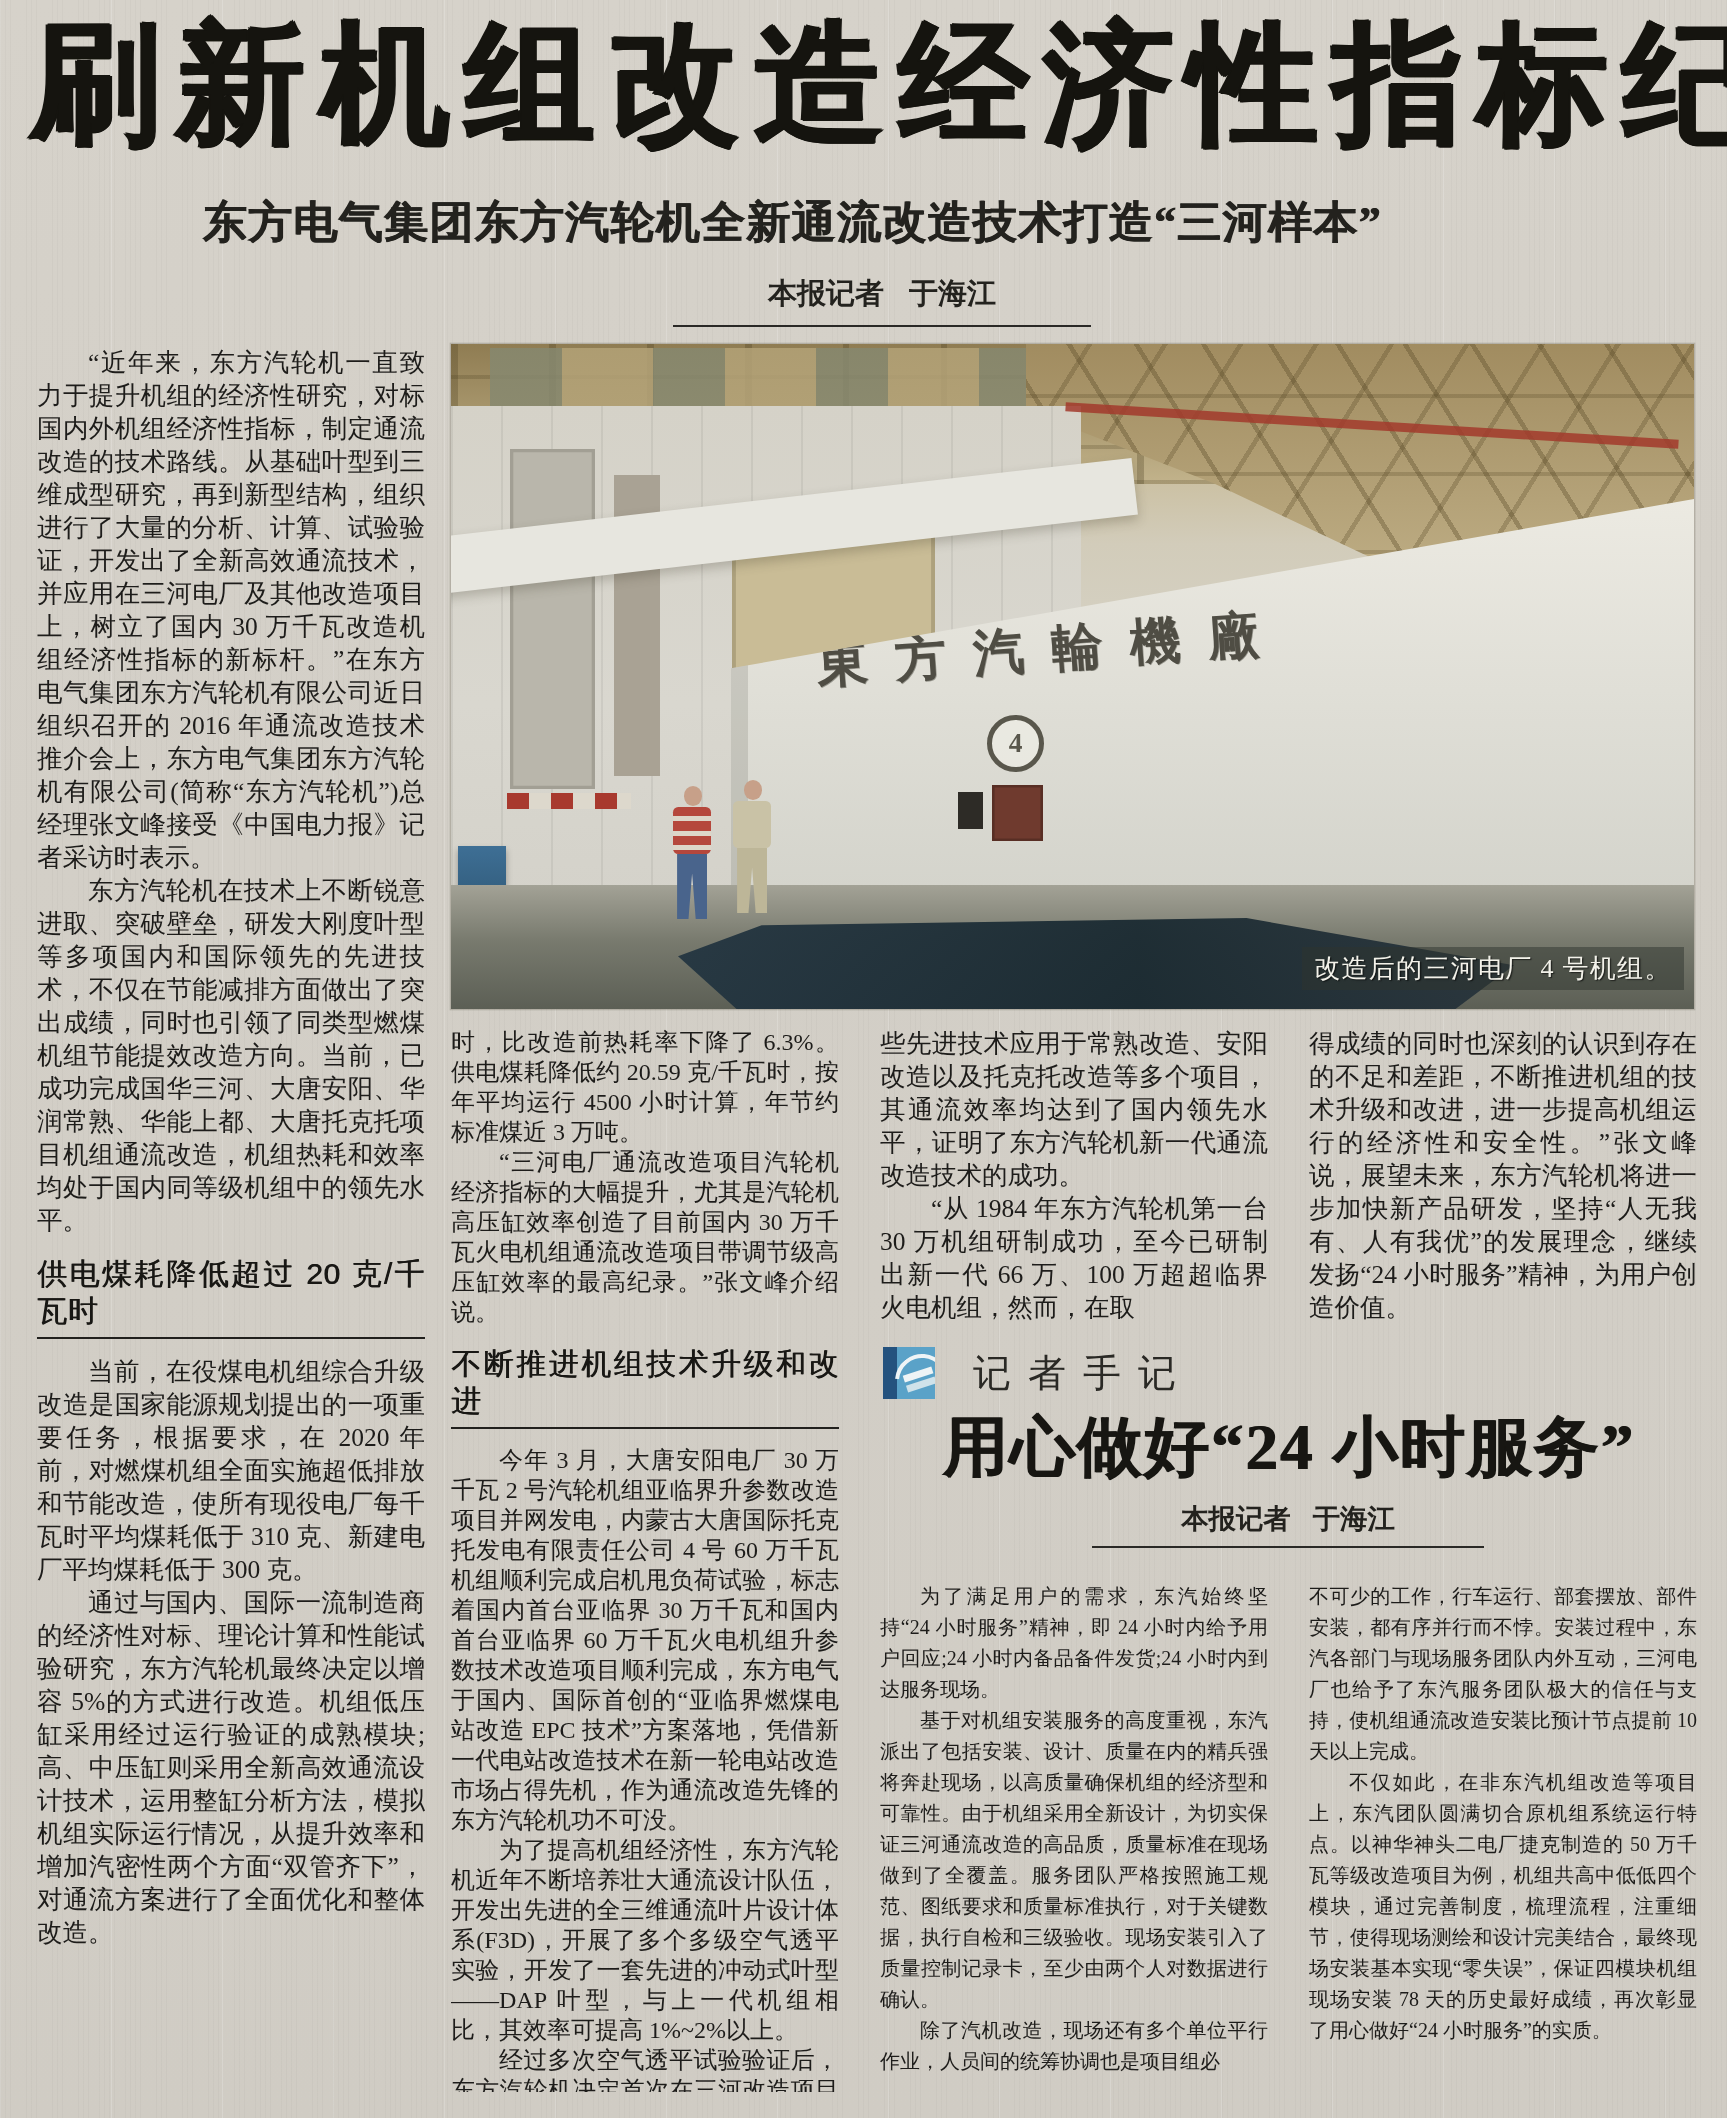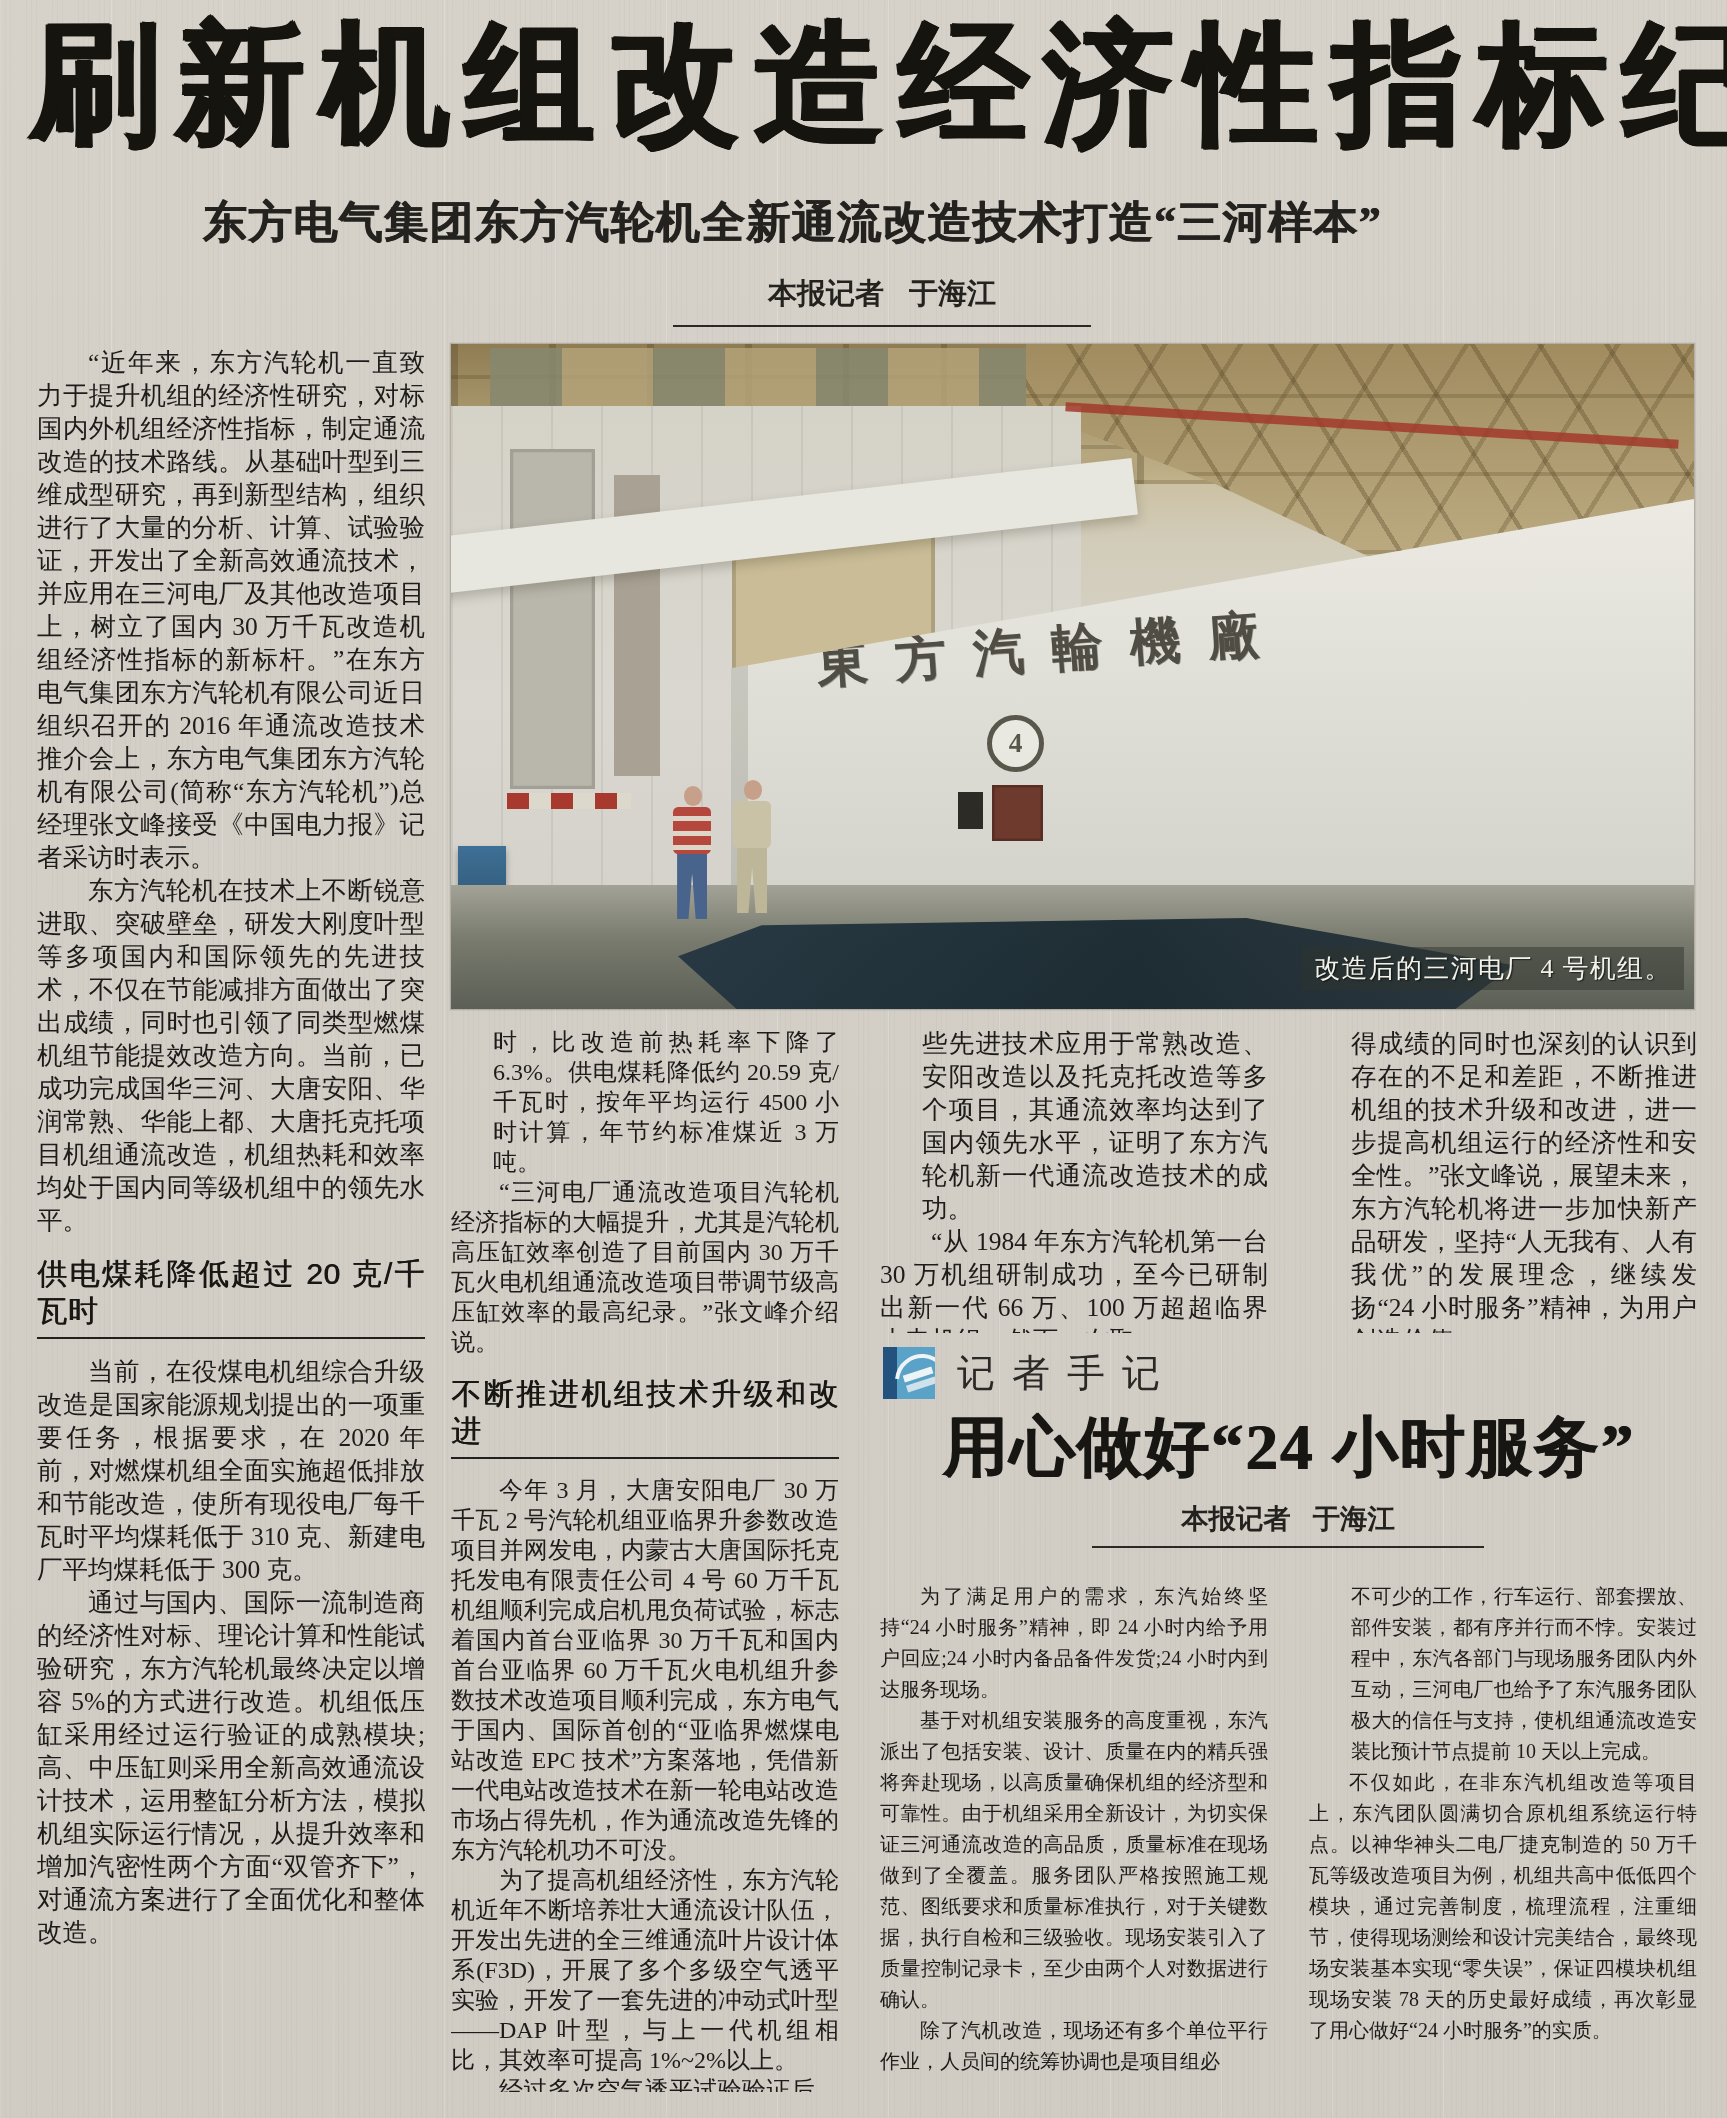--- a/index.html
+++ b/index.html
@@ -30,21 +30,21 @@
     font-size:29px;font-weight:bold;color:#23221e;
     border-bottom:2px solid #2a2926;padding-bottom:10.5px;
   }
   .byline .sep{display:inline-block;width:25px;}
   
   .col{position:absolute;overflow:hidden;text-align:justify;}
   .body-lg{font-size:25.5px;line-height:33px;}
   .body-md{font-size:24px;line-height:30px;}
   .body-sm{font-size:20px;line-height:31px;}
   .col p{margin:0;text-indent:2em;}
-  .col p.noindent{text-indent:0;margin-left:42px;}
+  .col p.noindent{text-indent:0;}
   .sec-head{
     font-family:"Liberation Sans", sans-serif;font-weight:normal;
     font-size:30px;line-height:37px;letter-spacing:0.7px;color:#181714;
     text-shadow:0.7px 0 0 #181714;
     border-bottom:2.6px solid #21201d;
     margin:17px 0 15.7px;padding:1.3px 0 7.8px;
   }
   .col1{left:37px;top:346px;width:388px;height:1741px;}
   .col2{left:451px;top:1027px;width:388px;height:1065px;}
   .col3{left:880px;top:1027px;width:388px;height:306px;}
@@ -133,21 +133,21 @@
     position:static;width:61px;height:63px;background:#b23527;color:#efe9da;
     font-size:43px;font-weight:bold;display:flex;align-items:center;justify-content:center;
     box-shadow:0 2.6px 5.2px rgba(0,0,0,.25);font-family:"Liberation Sans", sans-serif;
   }
   .ph-caption{
     right:10.5px;bottom:19px;padding:3.9px 11.8px;
     background:rgba(45,52,46,.5);color:#f3f2ea;font-size:26px;letter-spacing:1.3px;
     text-shadow:1.3px 1.3px 1.3px rgba(0,0,0,.6);
   }
   
-  .sb-kicker{position:absolute;left:883px;top:1347px;display:flex;align-items:center;gap:22px;}
+  .sb-kicker{position:absolute;left:883px;top:1347px;display:flex;align-items:center;gap:38px;}
   .sb-logo{width:52px;height:52px;position:relative;background:linear-gradient(90deg,#24527e 0 26%,#5aa2c8 26% 100%);overflow:hidden;}
   .sb-logo::before{content:"";position:absolute;left:11.8px;top:6.5px;width:46px;height:46px;border-radius:50%;border:4.6px solid #eef4f6;border-left-color:transparent;border-bottom-color:transparent;transform:rotate(-40deg);}
   .sb-logo::after{content:"";position:absolute;left:19.6px;top:23.5px;width:30px;height:6.5px;background:#eef4f6;transform:rotate(-18deg);box-shadow:0 10.5px 0 #cfe2ea;}
   .sb-kicker-label{font-size:38px;letter-spacing:17px;color:#2a2925;}
   .sb-title{
     position:absolute;left:880px;top:1403px;width:817px;text-align:center;
     font-size:65px;font-weight:bold;letter-spacing:2px;color:#171612;
     text-shadow:1.3px 0 0 #171612;
   }
   .sb-byline{

